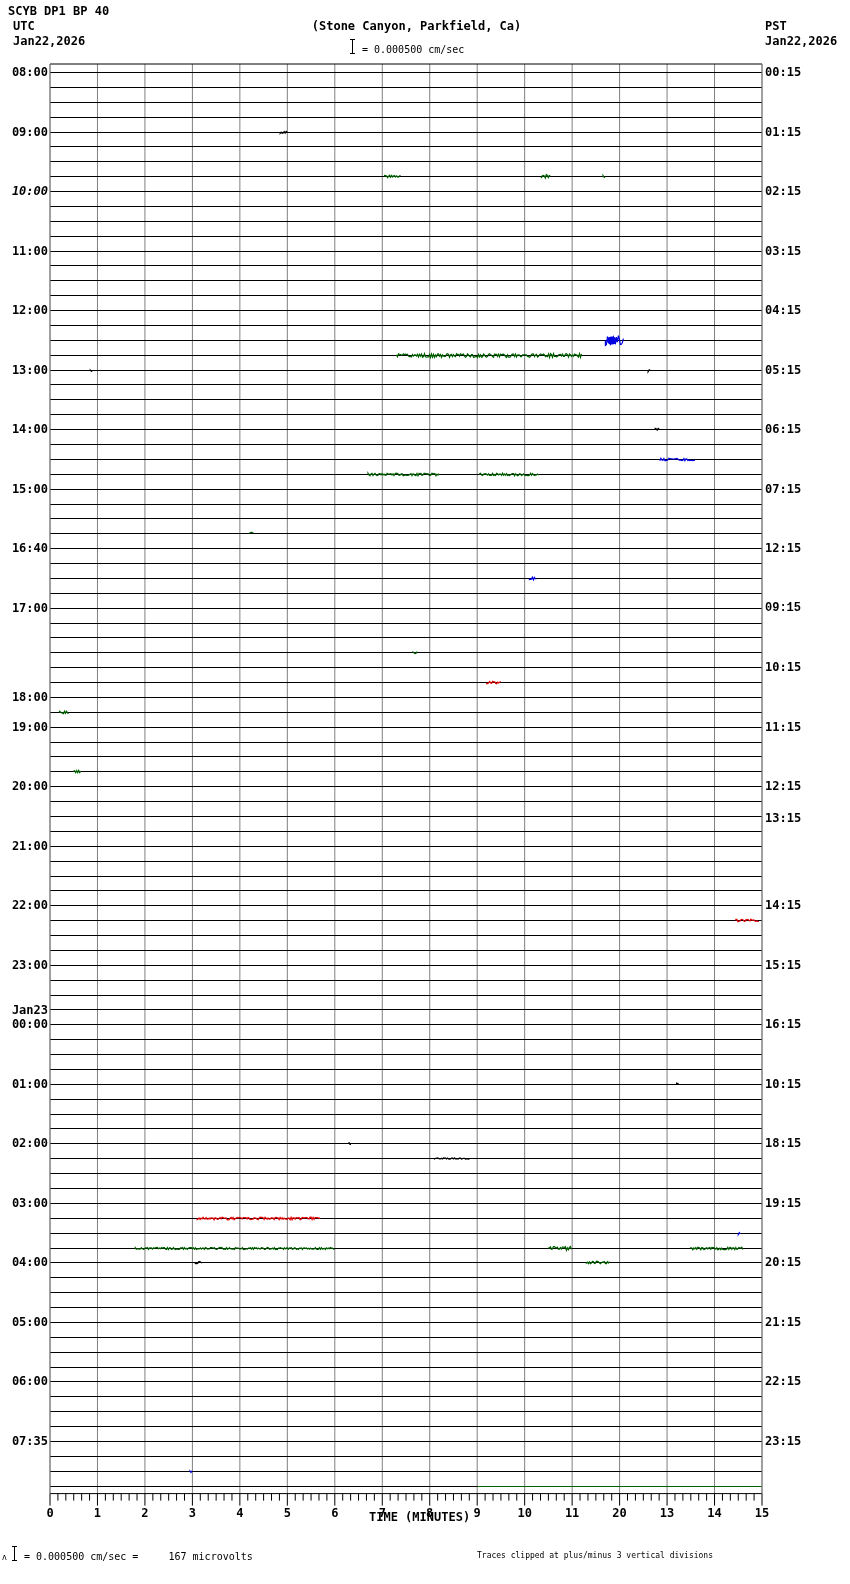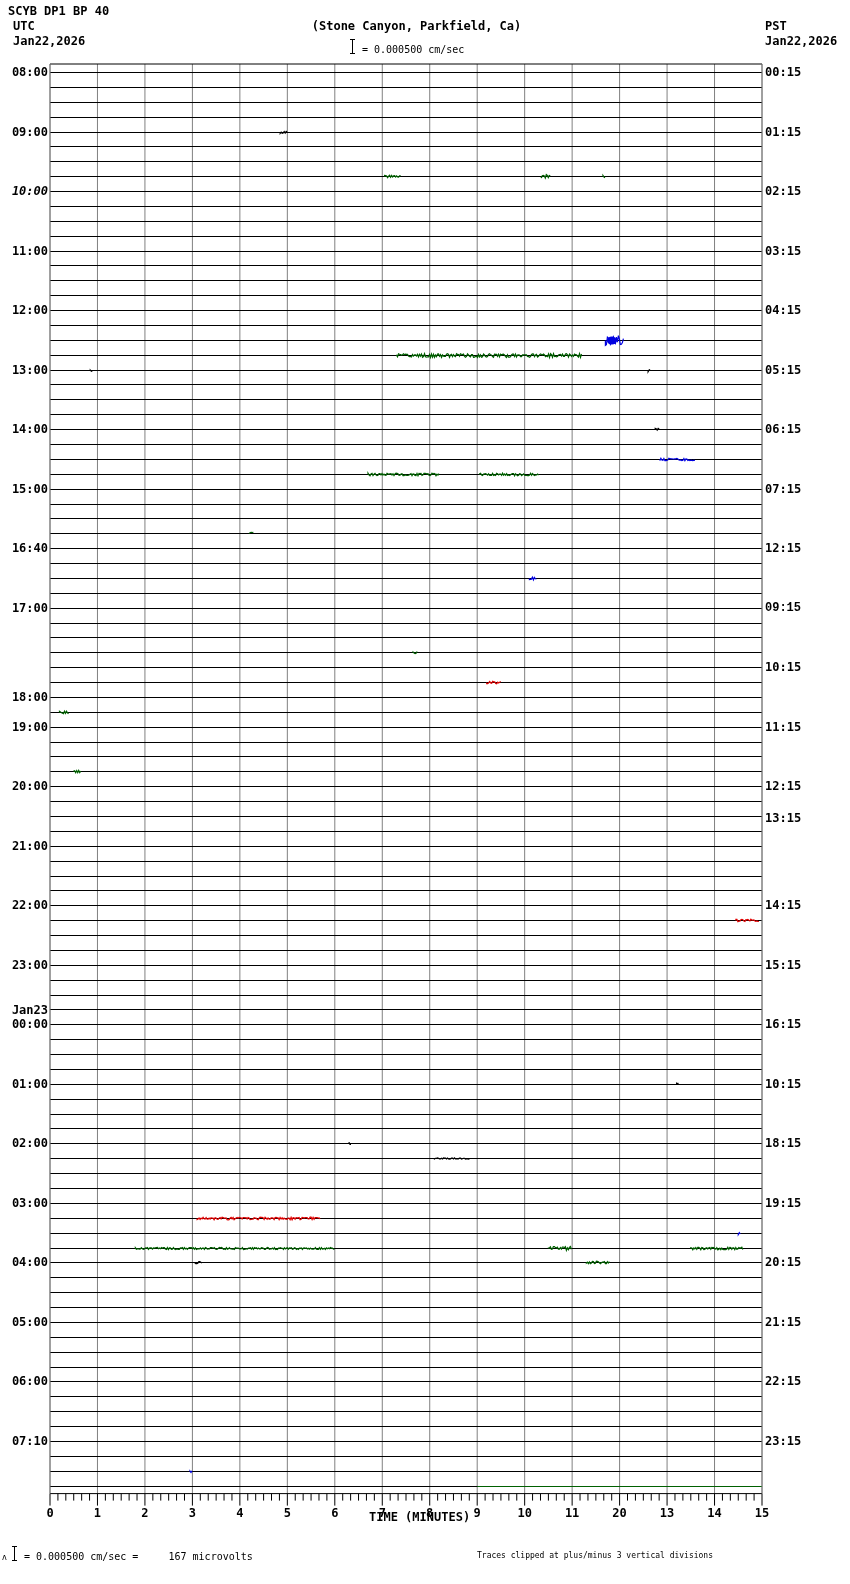--- a/index.html
+++ b/index.html
@@ -291,21 +291,21 @@
     <div class="txt" style="left: 2px; top: 899.28px; width: 46px; text-align: right;">22:00</div>
     <div class="txt" style="left: 2px; top: 958.8px; width: 46px; text-align: right;">23:00</div>
     <div class="txt" style="left: 2px; top: 1018.32px; width: 46px; text-align: right;">00:00</div>
     <div class="txt" style="left: 2px; top: 1004.32px; width: 46px; text-align: right;">Jan23</div>
     <div class="txt" style="left: 2px; top: 1077.84px; width: 46px; text-align: right;">01:00</div>
     <div class="txt" style="left: 2px; top: 1137.36px; width: 46px; text-align: right;">02:00</div>
     <div class="txt" style="left: 2px; top: 1196.88px; width: 46px; text-align: right;">03:00</div>
     <div class="txt" style="left: 2px; top: 1256.4px; width: 46px; text-align: right;">04:00</div>
     <div class="txt" style="left: 2px; top: 1315.92px; width: 46px; text-align: right;">05:00</div>
     <div class="txt" style="left: 2px; top: 1375.44px; width: 46px; text-align: right;">06:00</div>
-    <div class="txt" style="left: 2px; top: 1434.96px; width: 46px; text-align: right;">07:10</div>
+    <div class="txt" style="left: 2px; top: 1434.96px; width: 46px; text-align: right;">07:35</div>
   </div>
 <div id="right-labels">
     <div class="txt" style="left: 765px; top: 66px;">00:15</div>
     <div class="txt" style="left: 765px; top: 125.52px;">01:15</div>
     <div class="txt" style="left: 765px; top: 185.04px;">02:15</div>
     <div class="txt" style="left: 765px; top: 244.56px;">03:15</div>
     <div class="txt" style="left: 765px; top: 304.08px;">04:15</div>
     <div class="txt" style="left: 765px; top: 363.6px;">05:15</div>
     <div class="txt" style="left: 765px; top: 423.12px;">06:15</div>
     <div class="txt" style="left: 765px; top: 482.64px;">07:15</div>

